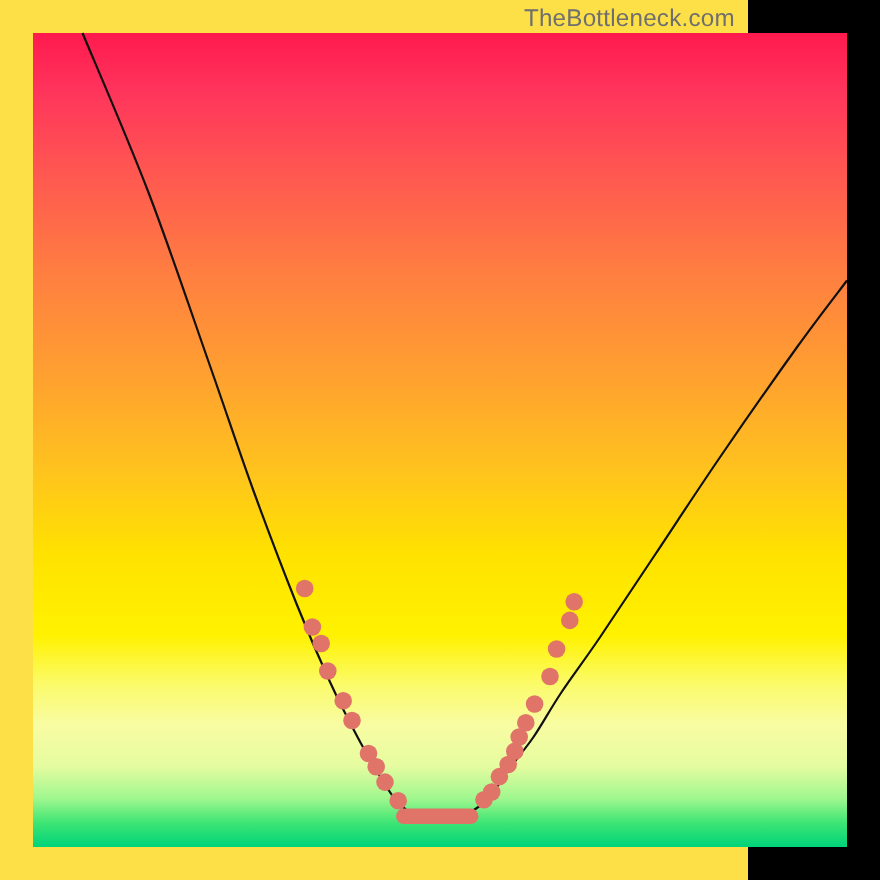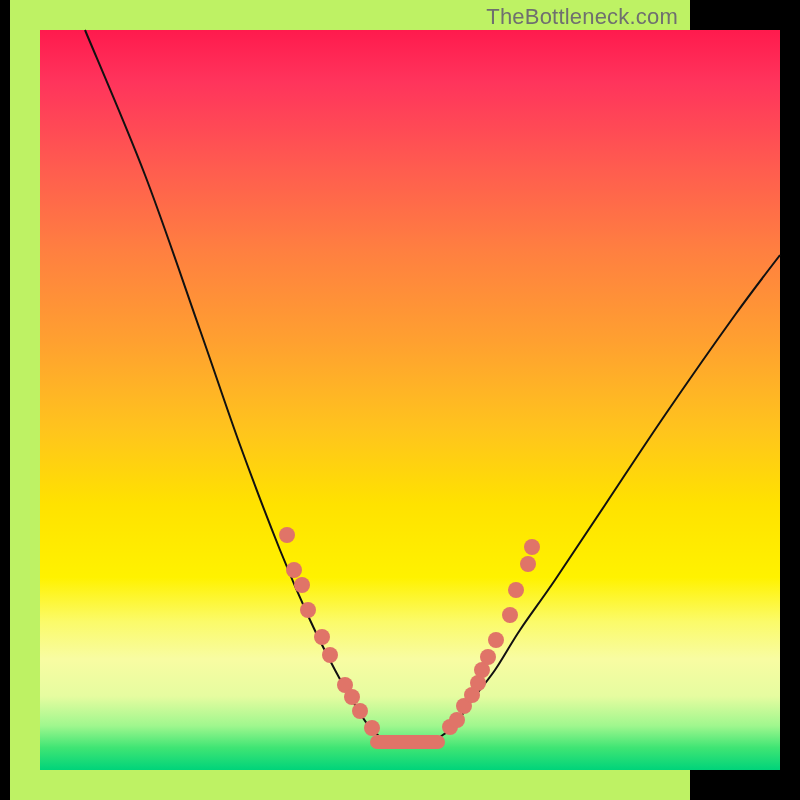--- a/index.html
+++ b/index.html
@@ -8,22 +8,21 @@
     width: 800px;
     height: 800px;
     background: #000;
     font-family: Arial, Helvetica, sans-serif;
     overflow: hidden;
   }
   .frame {
     position: relative;
     width: 680px;
     height: 800px;
-    background: #bef264;
-    margin-left: 10px;
+    background: #fde047;
   }
   .plot {
     position: absolute;
     left: 30px;
     top: 30px;
     width: 740px;
     height: 740px;
     
     background: linear-gradient(
       to bottom,

